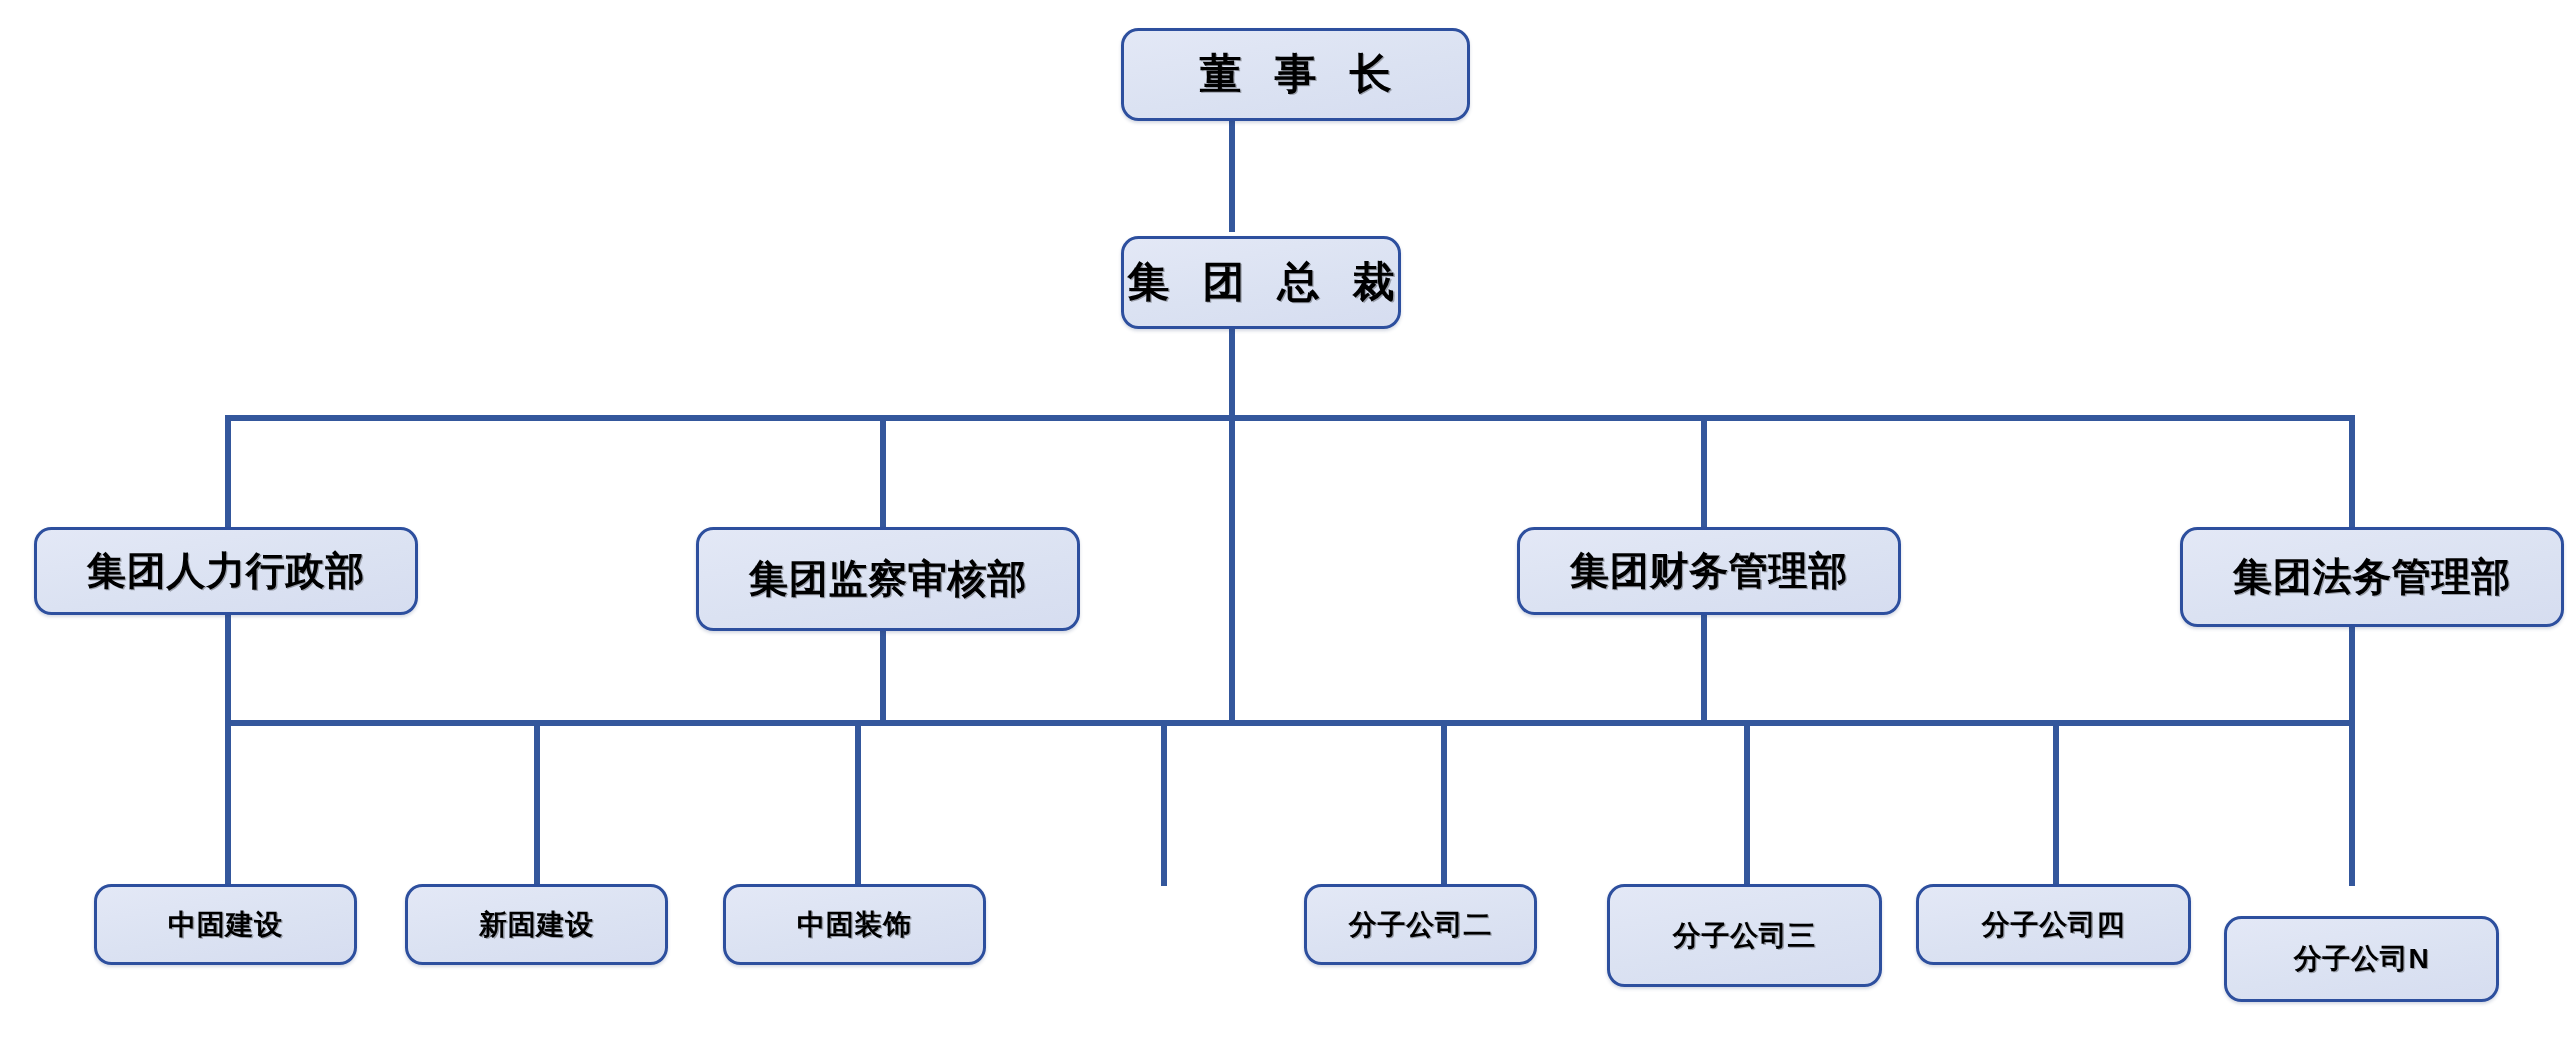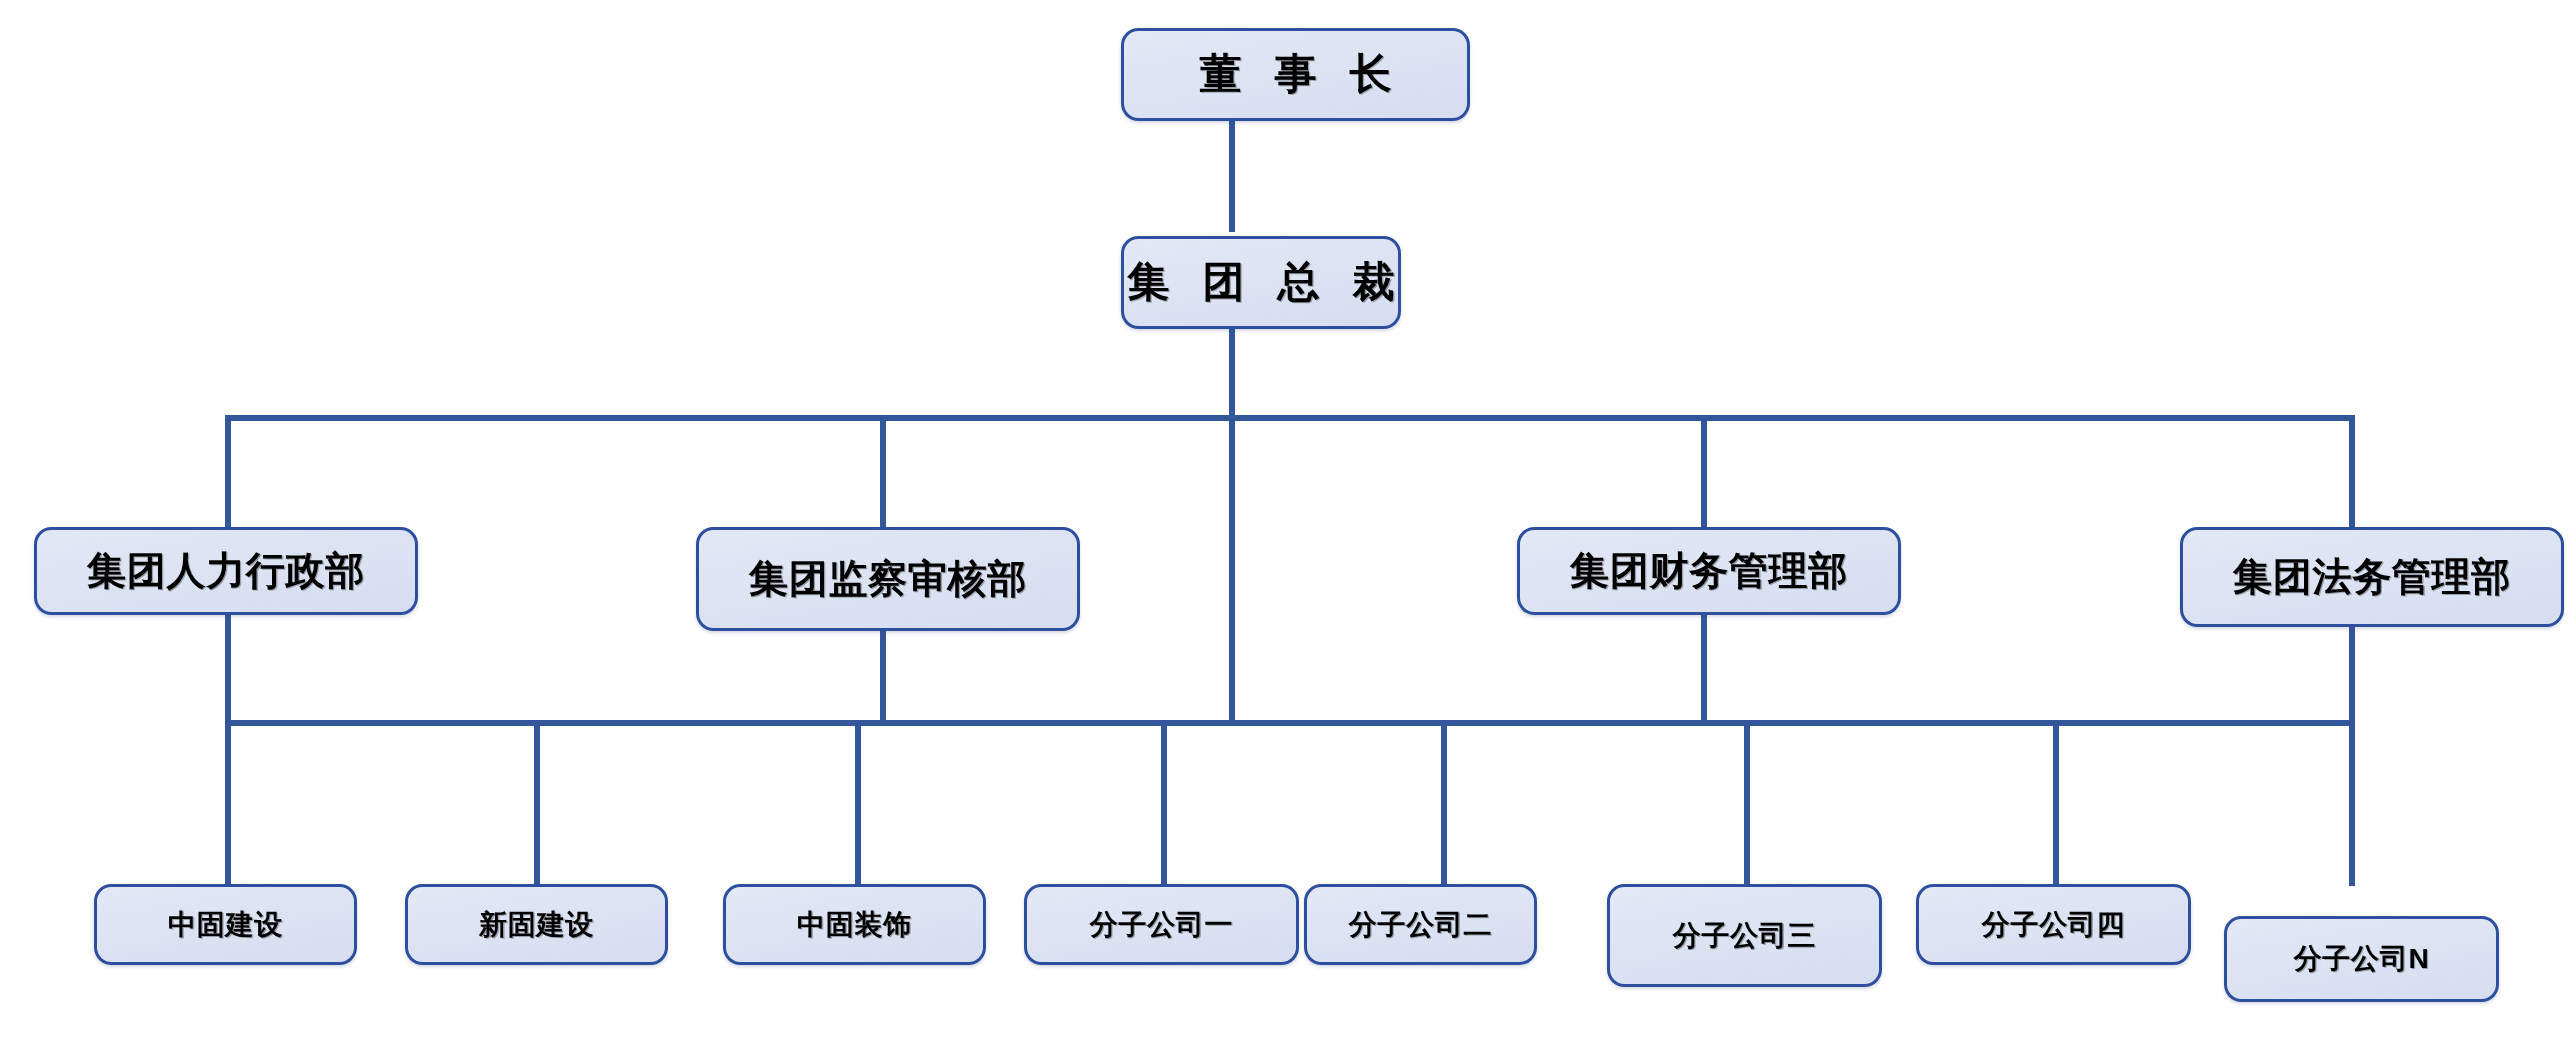--- a/index.html
+++ b/index.html
@@ -119,23 +119,20 @@
   </div>
 
   <div class="node tier-sub" style="left:405px; top:884px; width:263px; height:81px;">
     <span class="label">新固建设</span>
   </div>
 
   <div class="node tier-sub" style="left:723px; top:884px; width:263px; height:81px;">
     <span class="label">中固装饰</span>
   </div>
 
-  <div class="node tier-sub" style="left:1024px; top:884px; width:275px; height:81px;">
-    <span class="label">分子公司一</span>
-  </div>
 
   <div class="node tier-sub" style="left:1304px; top:884px; width:233px; height:81px;">
     <span class="label">分子公司二</span>
   </div>
 
   <div class="node tier-sub" style="left:1607px; top:884px; width:275px; height:103px;">
     <span class="label">分子公司三</span>
   </div>
 
   <div class="node tier-sub" style="left:1916px; top:884px; width:275px; height:81px;">

